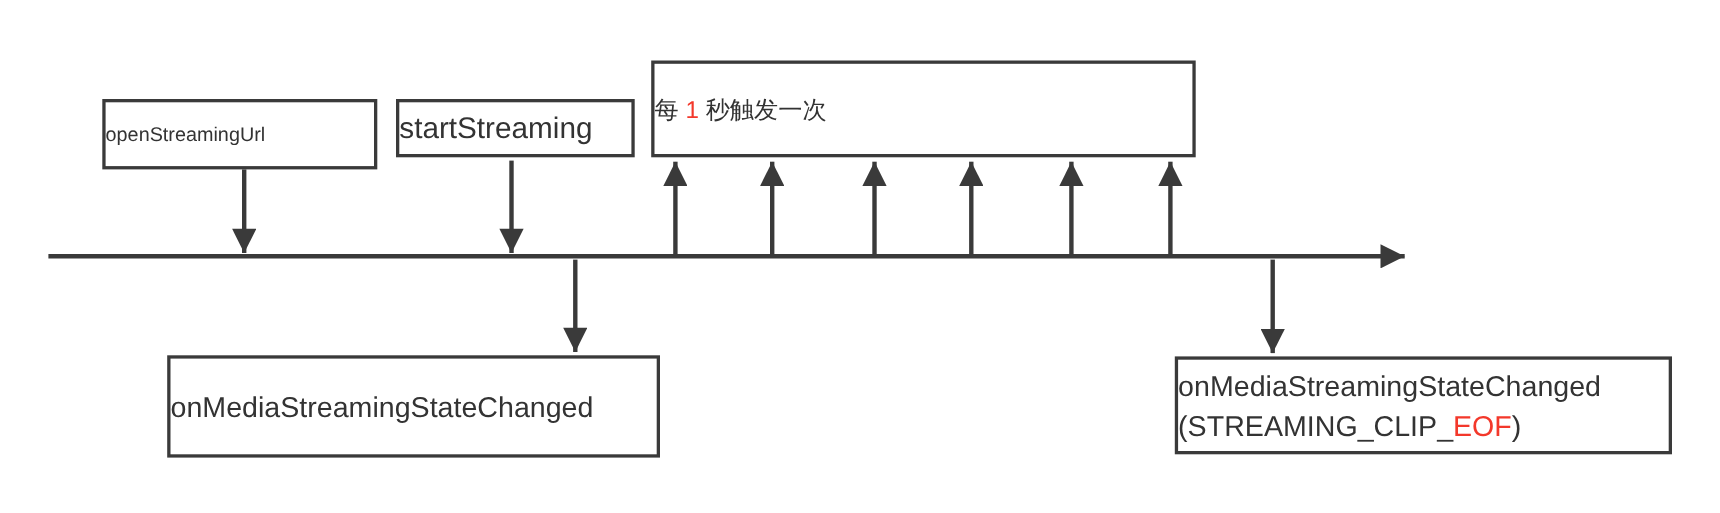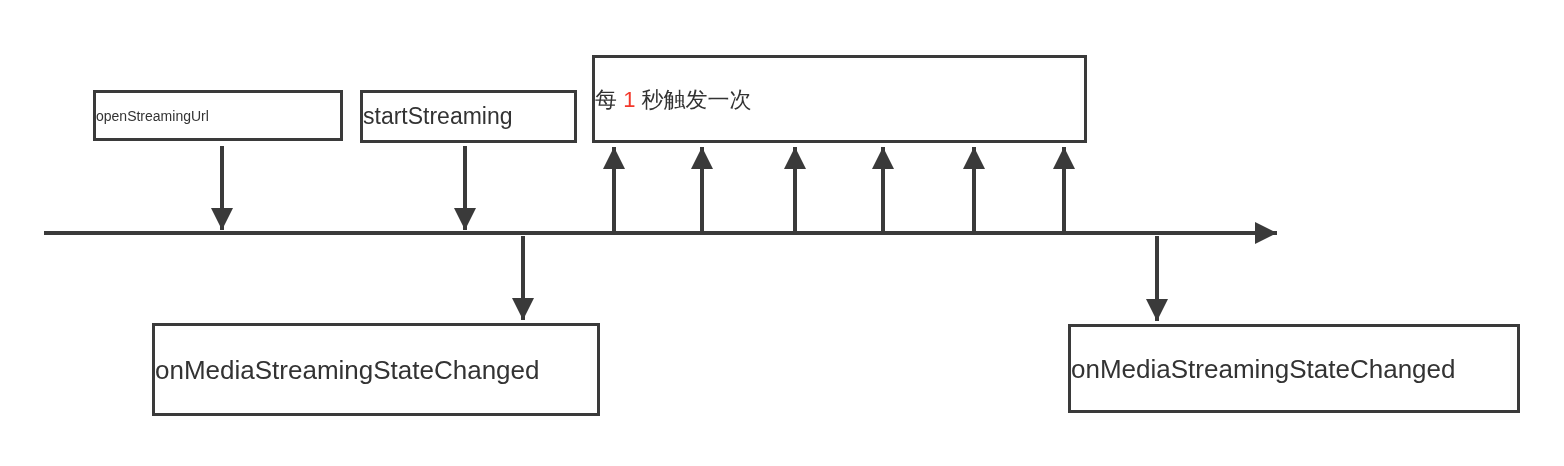--- a/index.html
+++ b/index.html
@@ -29,26 +29,26 @@
     background: #ffffff;
     color: #333333;
     display: flex;
     flex-direction: column;
     align-items: flex-start;
     justify-content: center;
     text-align: center;
     white-space: nowrap;
   }
   .node-open {
-    left: 93px; top: 90px; width: 250px; height: 51px;
-    font-size: 14px;
+    left: 93px; top: 90px; width: 250px; height: 64px;
+    font-size: 18px;
   }
   .node-start {
     left: 360px; top: 90px; width: 217px; height: 53px;
-    font-size: 23px;
+    font-size: 27px;
   }
   .node-progress {
     left: 592px; top: 55px; width: 495px; height: 88px;
     font-size: 22px; line-height: 31px;
   }
   .node-set {
     left: 152px; top: 323px; width: 448px; height: 93px;
     font-size: 26px; line-height: 36px;
   }
   .node-eof {
@@ -100,15 +100,18 @@
       <span>每 </span><span class="accent">1</span><span> 秒触发一次</span>
     </span>
   </div>
 
   <div class="node node-set">
     <span>onMediaStreamingStateChanged</span>
   </div>
 
   <div class="node node-eof">
     <span>onMediaStreamingStateChanged</span>
+    <span>
+      <span>(STREAMING_CLIP_</span><span class="accent">EOF</span><span>)</span>
+    </span>
   </div>
 
 </div>
 
 </body></html>

